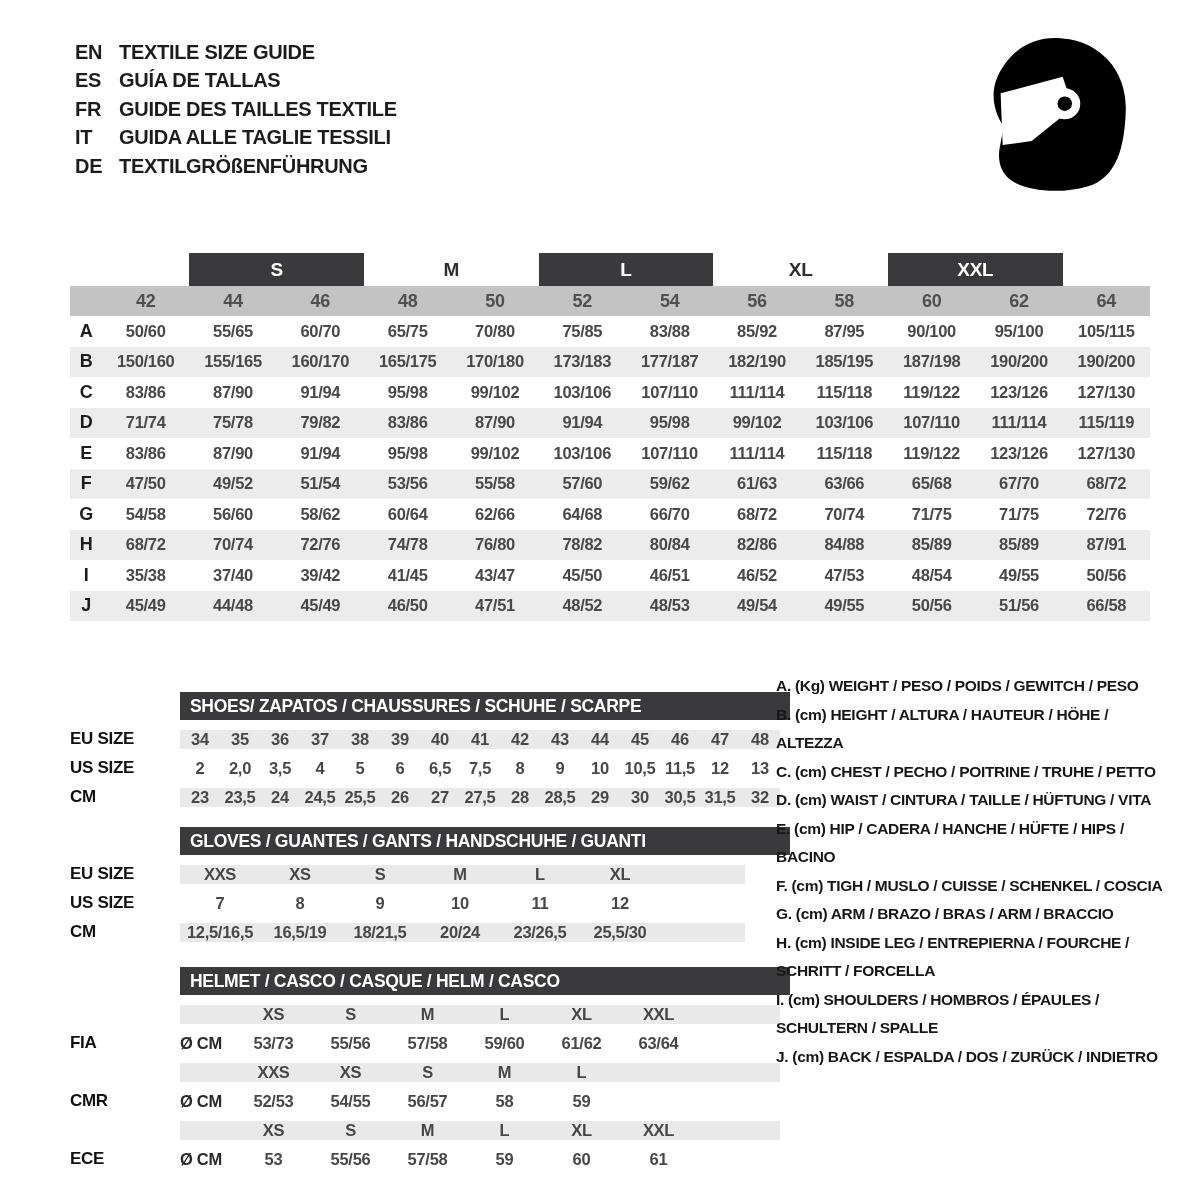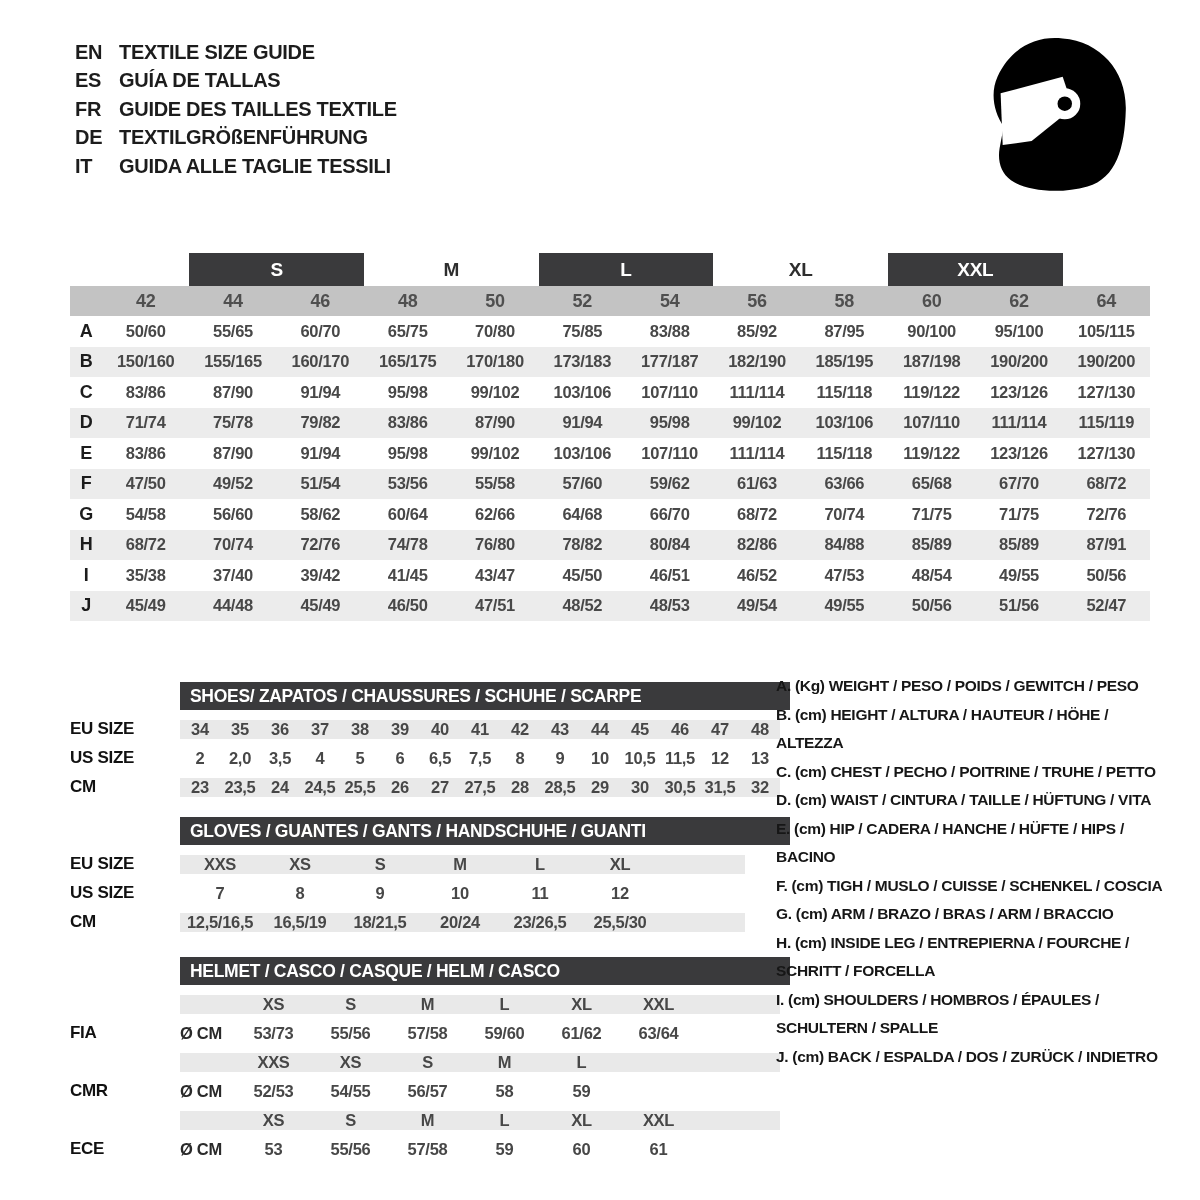--- a/index.html
+++ b/index.html
@@ -26,21 +26,21 @@
   .num-row{height:30px;background:#c3c3c3;}
   .num-cell{display:flex;align-items:center;justify-content:center;
             font-size:18px;color:#4f4f4f;}
   .trow{height:30.5px;}
   .trow.alt{background:#ececec;}
   .letter{display:flex;align-items:center;justify-content:center;font-size:18px;color:#1c1c1c;}
   .tcell{display:flex;align-items:center;justify-content:center;font-size:16.5px;color:#484848;}
 
   
   .lower-left{position:absolute;left:70px;top:676px;width:720px;}
-  .sect{margin:6px 0 20px 0;}
+  .sect{margin:16px 0 20px 0;}
   .hdr{margin-left:110px;height:28px;line-height:28px;background:#3a3a3c;color:#ffffff;
        font-size:17.5px;padding-left:10px;box-sizing:border-box;white-space:nowrap;}
   .lrow{display:flex;height:29px;align-items:flex-end;}
   .rlabel{width:110px;flex:none;display:flex;align-items:center;font-size:17px;color:#111;}
   .band{display:flex;align-items:center;}
   .band.gray{background:#e9e9e9;}
   .bcell{text-align:center;font-size:16.5px;color:#474747;flex:none;}
   .shoes .band{width:600px;}
   .shoes .bcell{width:40px;}
   .gloves .band{width:565px;}
@@ -66,26 +66,26 @@
       </div>
       <div class="lang-row">
         <span class="lang-code">ES</span>
         <span class="lang-label">GUÍA DE TALLAS</span>
       </div>
       <div class="lang-row">
         <span class="lang-code">FR</span>
         <span class="lang-label">GUIDE DES TAILLES TEXTILE</span>
       </div>
       <div class="lang-row">
+        <span class="lang-code">IT</span>
+        <span class="lang-label">GUIDA ALLE TAGLIE TESSILI</span>
+      </div>
+      <div class="lang-row">
         <span class="lang-code">DE</span>
         <span class="lang-label">TEXTILGRÖßENFÜHRUNG</span>
-      </div>
-      <div class="lang-row">
-        <span class="lang-code">IT</span>
-        <span class="lang-label">GUIDA ALLE TAGLIE TESSILI</span>
       </div>
     </div>
 
   <div class="helmet-icon">
     <svg width="150" height="162" viewBox="0 0 145 150" xmlns="http://www.w3.org/2000/svg">
       <path d="M78,3 C115,6 140,35 139,72 C138,108 130,138 102,146 C74,154 42,150 28,140
                C18,133 15,121 17,109 L21,88 C11,74 8,55 15,40 C28,12 52,0 78,3 Z" fill="#000"></path>
       <path d="M18,56 L78,40 L88,70 L48,102 L20,106 Z" fill="#fff"></path>
       <circle cx="80" cy="66" r="15" fill="#fff"></circle>
       <circle cx="80" cy="66" r="7" fill="#000"></circle>
@@ -257,21 +257,21 @@
           <div class="tcell">44/48</div>
           <div class="tcell">45/49</div>
           <div class="tcell">46/50</div>
           <div class="tcell">47/51</div>
           <div class="tcell">48/52</div>
           <div class="tcell">48/53</div>
           <div class="tcell">49/54</div>
           <div class="tcell">49/55</div>
           <div class="tcell">50/56</div>
           <div class="tcell">51/56</div>
-          <div class="tcell">52/47</div>
+          <div class="tcell">66/58</div>
         </div>
       </div>
   </div>
 
   <div class="lower-left">
     <div class="sect shoes">
       <div class="hdr">SHOES/ ZAPATOS / CHAUSSURES / SCHUHE / SCARPE</div>
       <div>
           <div class="lrow">
             <div class="rlabel">EU SIZE</div>

